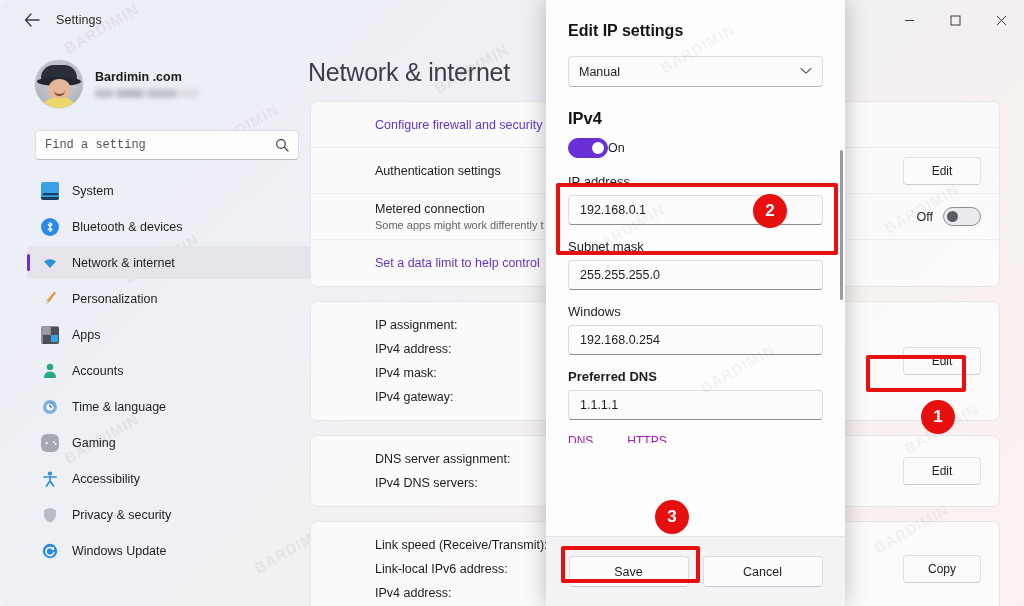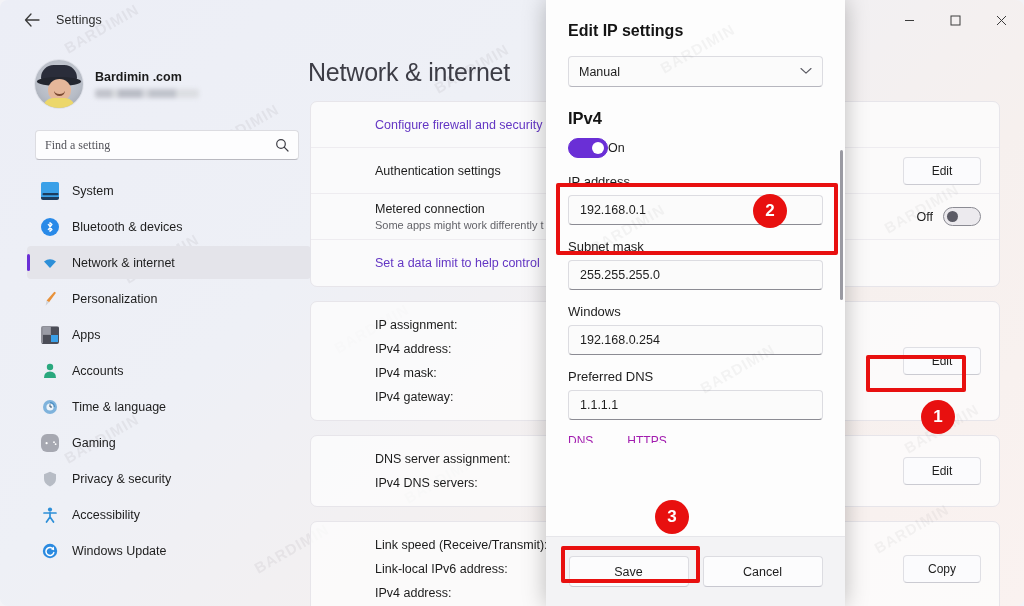--- a/index.html
+++ b/index.html
@@ -147,21 +147,21 @@
     border-radius: 4px;
     display: flex;
     align-items: center;
     padding: 0 9px;
   }
   .search-input {
     flex: 1;
     border: none;
     outline: none;
     background: transparent;
-    font-family: Liberation Serif, serif;
+    font-family: Liberation Mono, monospace;
     font-size: 12px;
     color: #2a2a2a;
   }
   .search-input::placeholder { color: #53535a; }
   .search-icon { color: #3e3e46; display: flex; }
 
   .nav { margin-top: 14px; padding: 0 6px 0 10px; }
   .nav-item {
     position: relative;
     height: 33px;
@@ -340,21 +340,21 @@
   }
   .ipv4-toggle { display: flex; align-items: center; gap: 0; margin-bottom: 16px; }
   .ipv4-toggle .switch { width: 40px; height: 20px; }
 
   .field { margin-bottom: 14px; }
   .field-label {
     font-size: 13px;
     color: #1d1d1d;
     margin-bottom: 6px;
   }
-  .field-label.strong { font-weight: normal; }
+  .field-label.strong { font-weight: bold; }
   .field-input {
     width: 100%;
     height: 30px;
     background: #fbfbfb;
     border: 1px solid #dcdce1;
     border-bottom: 1px solid #8b8b93;
     border-radius: 4px;
     padding: 0 11px;
     font-family: "Liberation Sans", sans-serif;
     font-size: 12.5px;
@@ -576,35 +576,35 @@
             <svg width="17" height="12" viewBox="0 0 17 12">
               <rect x="0.5" y="2" width="16" height="8.5" rx="4.2" fill="#a6a8b1"></rect>
               <circle cx="4.6" cy="6.2" r="1.1" fill="#fff"></circle>
               <circle cx="12" cy="5.2" r="0.9" fill="#fff"></circle>
               <circle cx="13.6" cy="7.2" r="0.9" fill="#fff"></circle>
             </svg>
           </span>
           <span class="nav-label">Gaming</span>
         </div>
         <div class="nav-item">
-          <span class="nav-ico ico-priv">
-            <svg width="14" height="16" viewBox="0 0 14 16">
-              <path d="M7 .8 L13 3.2 V8 Q13 13 7 15.4 Q1 13 1 8 V3.2 Z" fill="#b7bcc5"></path>
-            </svg>
-          </span>
-          <span class="nav-label">Privacy &amp; security</span>
-        </div>
-        <div class="nav-item">
           <span class="nav-ico ico-access">
             <svg width="14" height="16" viewBox="0 0 14 16">
               <circle cx="7" cy="2.6" r="2.1" fill="#2d8fd8"></circle>
               <path d="M1 6 H13 M7 5.5 V10 M7 10 L3.5 15 M7 10 L10.5 15" stroke="#2d8fd8" stroke-width="1.7" stroke-linecap="round" fill="none"></path>
             </svg>
           </span>
           <span class="nav-label">Accessibility</span>
+        </div>
+        <div class="nav-item">
+          <span class="nav-ico ico-priv">
+            <svg width="14" height="16" viewBox="0 0 14 16">
+              <path d="M7 .8 L13 3.2 V8 Q13 13 7 15.4 Q1 13 1 8 V3.2 Z" fill="#b7bcc5"></path>
+            </svg>
+          </span>
+          <span class="nav-label">Privacy &amp; security</span>
         </div>
         <div class="nav-item">
           <span class="nav-ico ico-upd">
             <svg width="16" height="16" viewBox="0 0 16 16">
               <circle cx="8" cy="8" r="7.2" fill="#2b8ae0"></circle>
               <path d="M11.4 6.4 A4 4 0 1 0 11.8 9.6" stroke="#fff" stroke-width="1.5" fill="none" stroke-linecap="round"></path>
               <path d="M11.9 3.6 L12.1 6.8 L9 6.6 Z" fill="#fff"></path>
             </svg>
           </span>
           <span class="nav-label">Windows Update</span>

